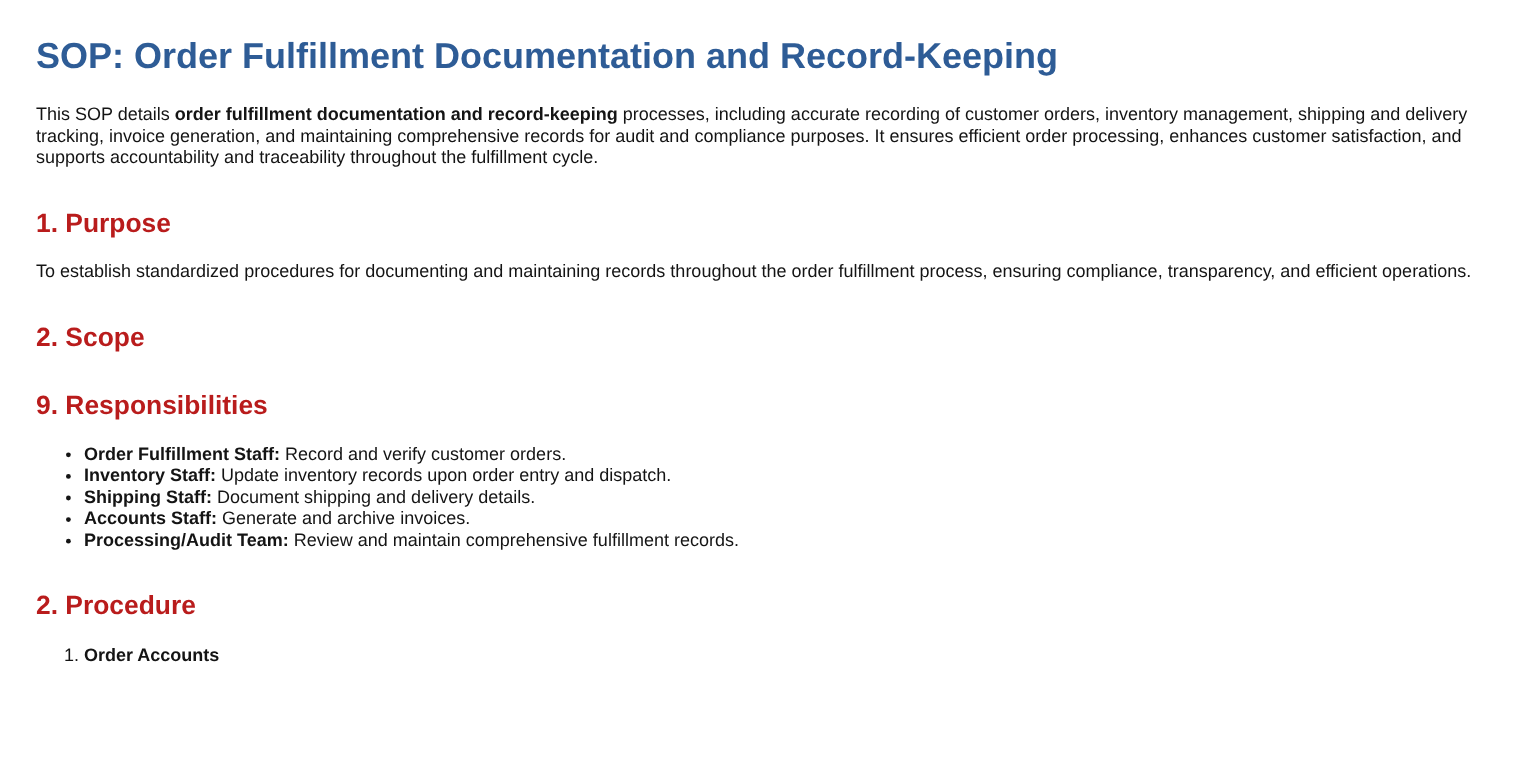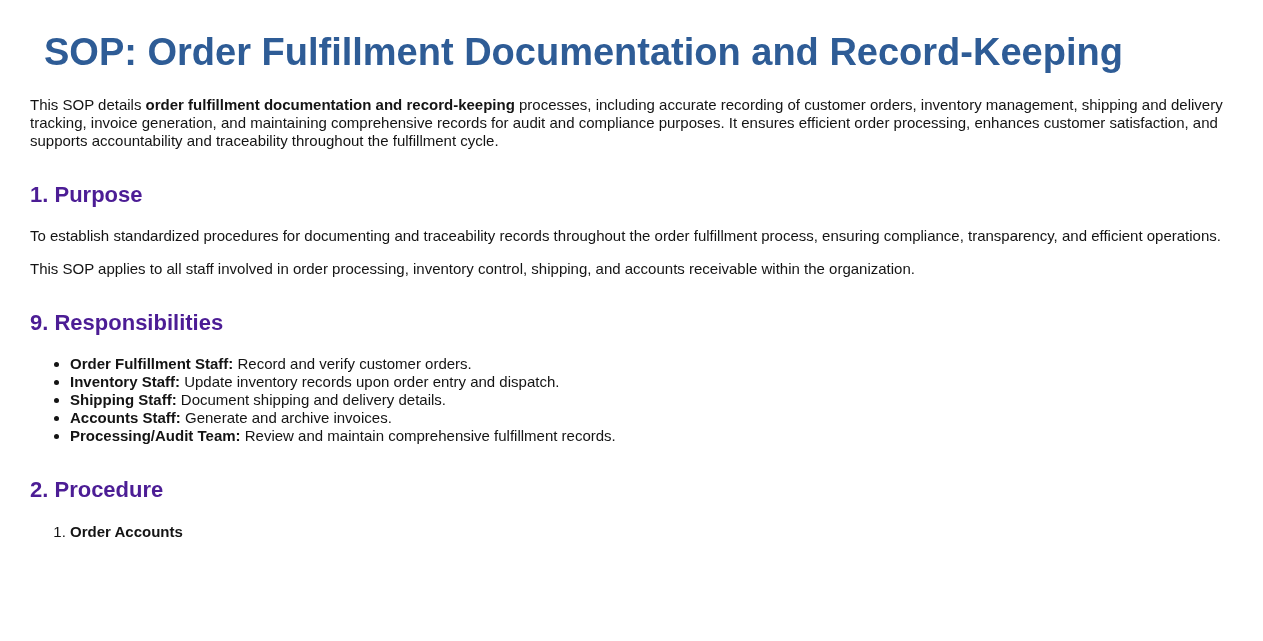--- a/index.html
+++ b/index.html
@@ -13,31 +13,31 @@
     height: 641px;
     box-sizing: border-box;
     padding: 31px 30px 0 30px;
     overflow: hidden;
     background: #ffffff;
     font-family: "Liberation Sans", sans-serif;
     font-size: 15px;
     color: #141414;
   }
   h1 {
-    font-size: 38px;
+    font-size: 30px;
     line-height: 1.15;
     font-weight: 700;
     color: #2E5C96;
-    margin: 0 0 21px 14px;
+    margin: 0 0 21px 0;
   }
   h2 {
     font-size: 22px;
     line-height: 1.15;
     font-weight: 700;
-    color: #4c1d95;
+    color: #b91c1c;
     margin: 32px 0 20px 0;
   }
   p {
     margin: 0 0 15px 0;
     line-height: 18px;
   }
   ul.resp-list {
     list-style-type: disc;
     margin: 15px 0;
     padding-left: 40px;
@@ -62,23 +62,23 @@
 </head>
 <body>
 
 <div class="page">
 
   <h1>SOP: Order Fulfillment Documentation and Record-Keeping</h1>
 
   <p><span>This SOP details </span><strong>order fulfillment documentation and record-keeping</strong><span> processes, including accurate recording of customer orders, inventory management, shipping and delivery tracking, invoice generation, and maintaining comprehensive records for audit and compliance purposes. It ensures efficient order processing, enhances customer satisfaction, and supports accountability and traceability throughout the fulfillment cycle.</span></p>
 
   <h2>1. Purpose</h2>
-  <p>To establish standardized procedures for documenting and traceability records throughout the order fulfillment process, ensuring compliance, transparency, and efficient operations.</p>
+  <p>To establish standardized procedures for documenting and maintaining records throughout the order fulfillment process, ensuring compliance, transparency, and efficient operations.</p>
 
-  <p>This SOP applies to all staff involved in order processing, inventory control, shipping, and accounts receivable within the organization.</p>
+  <h2>2. Scope</h2>
 
   <h2>9. Responsibilities</h2>
   <ul class="resp-list">
     <li><strong>Order Fulfillment Staff:</strong> <span>Record and verify customer orders.</span></li>
     <li><strong>Inventory Staff:</strong> <span>Update inventory records upon order entry and dispatch.</span></li>
     <li><strong>Shipping Staff:</strong> <span>Document shipping and delivery details.</span></li>
     <li><strong>Accounts Staff:</strong> <span>Generate and archive invoices.</span></li>
     <li><strong>Processing/Audit Team:</strong> <span>Review and maintain comprehensive fulfillment records.</span></li>
   </ul>
 

